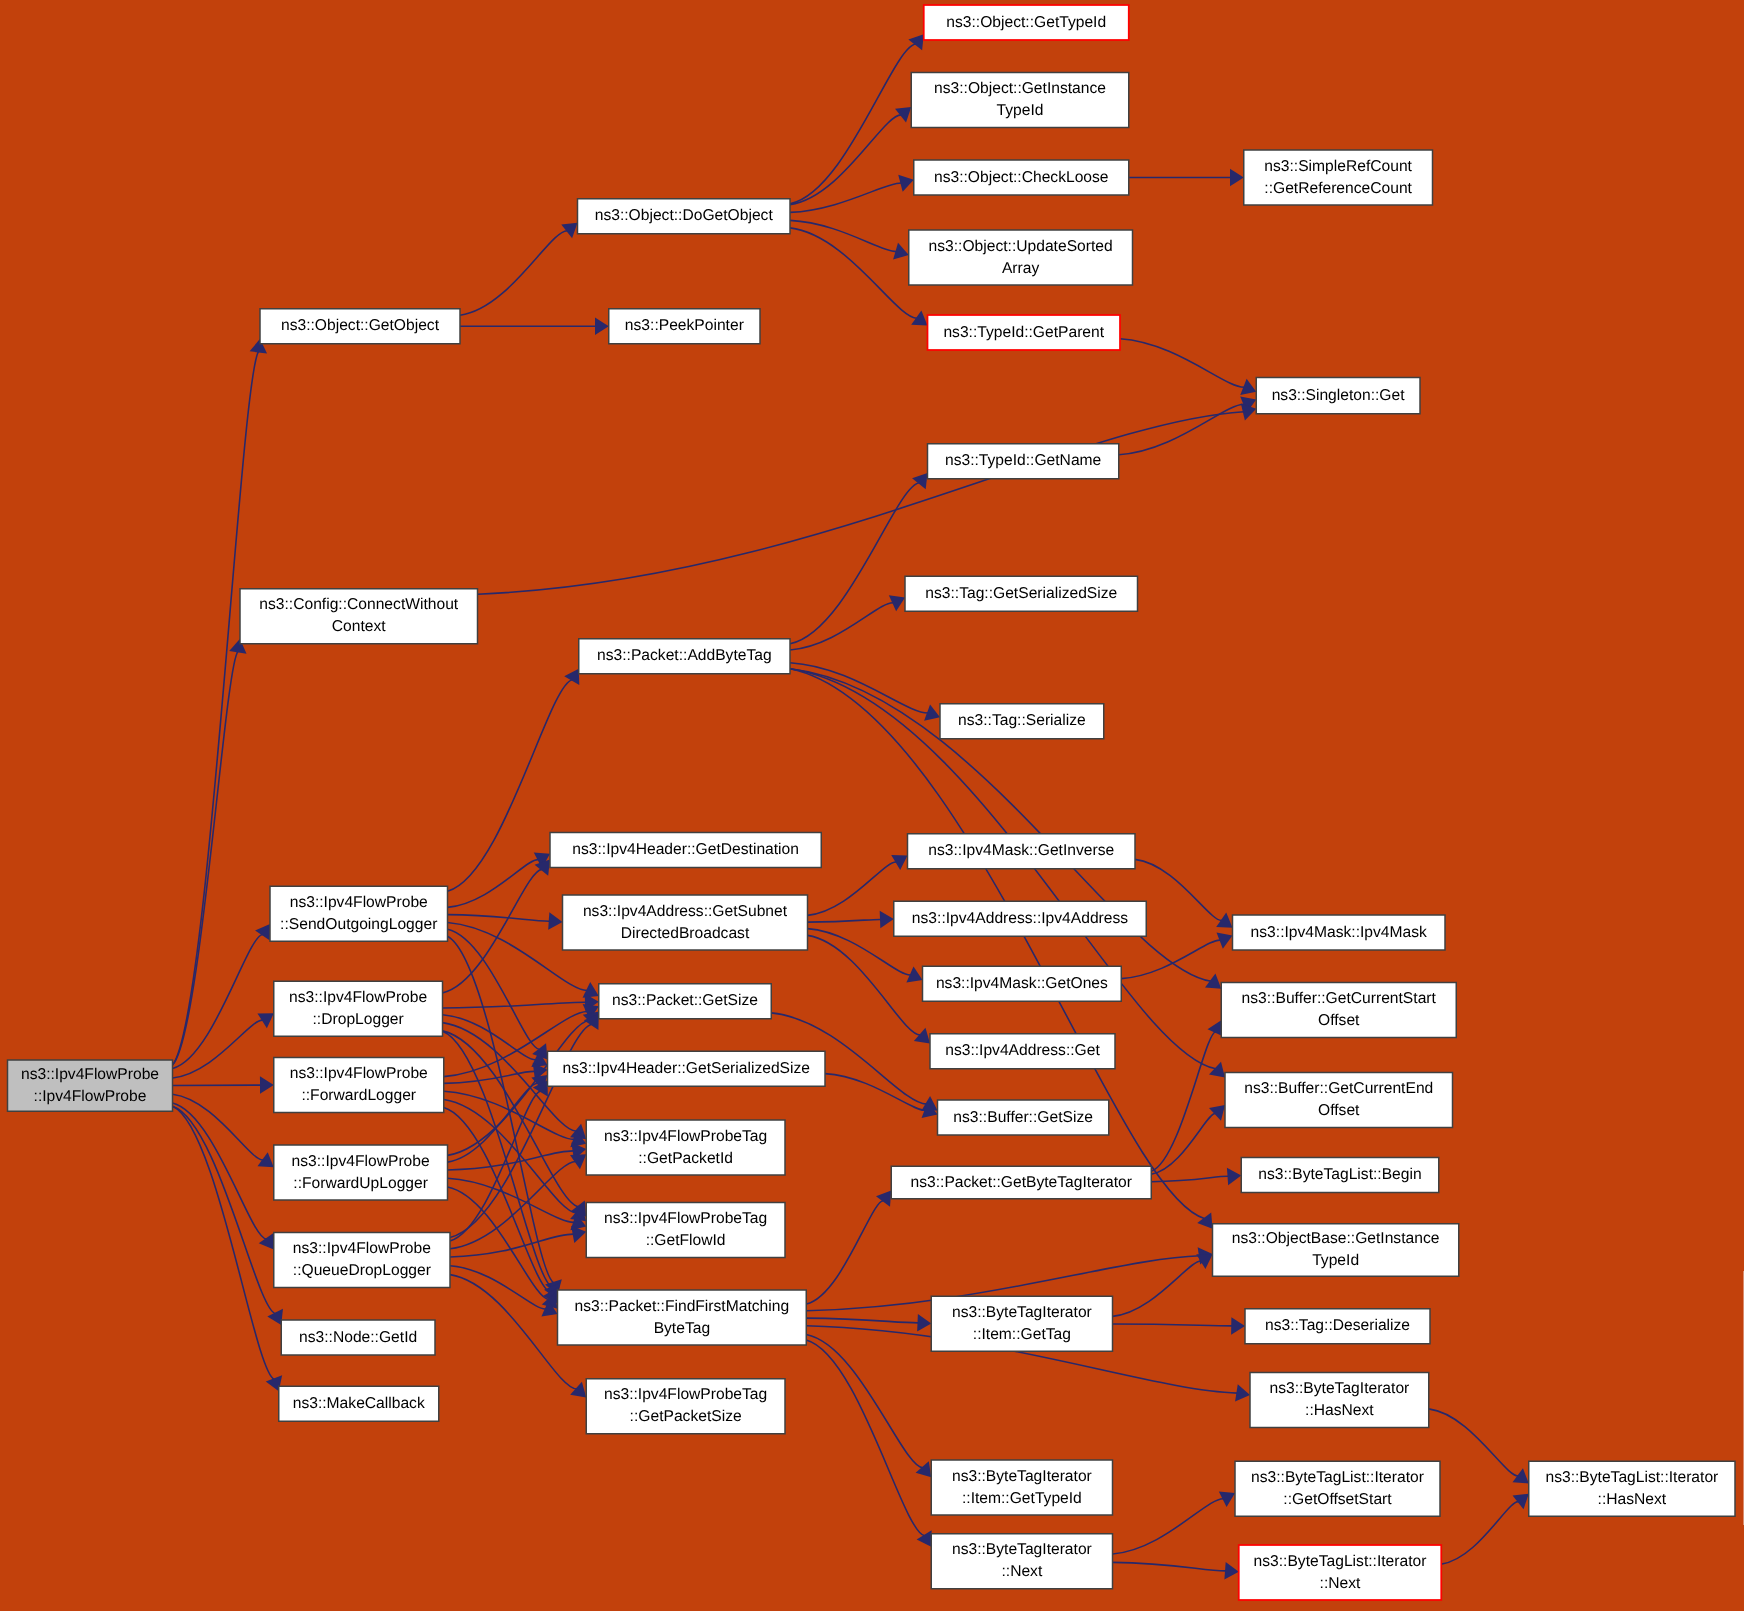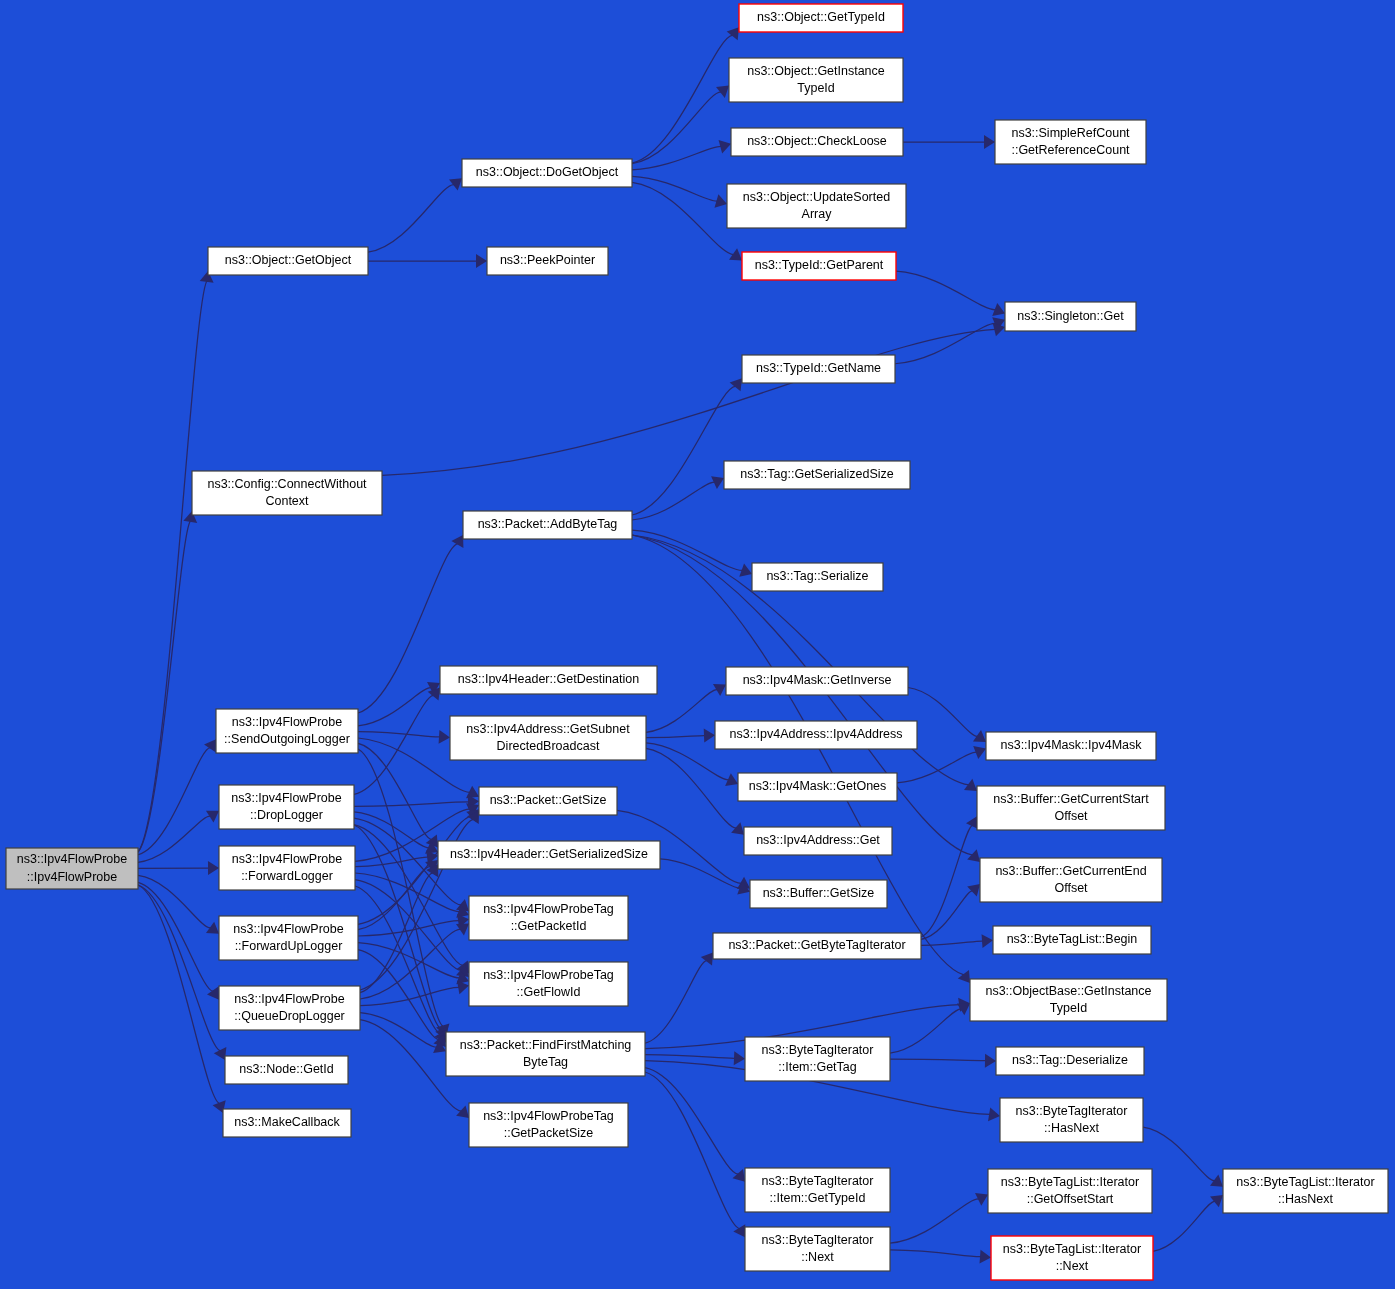--- a/index.html
+++ b/index.html
@@ -1,17 +1,17 @@
 <!DOCTYPE html>
 <html><head>
 <meta charset="utf-8">
 <style>
   html,body{margin:0;padding:0;background:#ffffff;}
   body{font-family:"Liberation Sans","DejaVu Sans",sans-serif;}
-  #graph-root{position:relative;width:1395px;height:1289px;background:#1d4ed8;overflow:hidden;}
+  #graph-root{position:relative;width:1395px;height:1289px;background:#c2410c;overflow:hidden;}
   svg#callgraph{display:block;width:1395px;height:1289px;}
   .node-box{fill:#ffffff;stroke:#404040;stroke-width:1.2px;}
   .node-box.red{stroke:#ff0000;stroke-width:1.4px;}
   .node-box.root{fill:#bfbfbf;stroke:#404040;stroke-width:1.2px;}
   .node-label{font-family:"Liberation Sans","DejaVu Sans",sans-serif;font-size:12.5px;fill:#000000;text-anchor:middle;dominant-baseline:middle;}
   .edge{fill:none;stroke:#27286b;stroke-width:1.25px;}
   .arrowhead{fill:#27286b;stroke:none;}
 </style>
 </head>
 <body>

